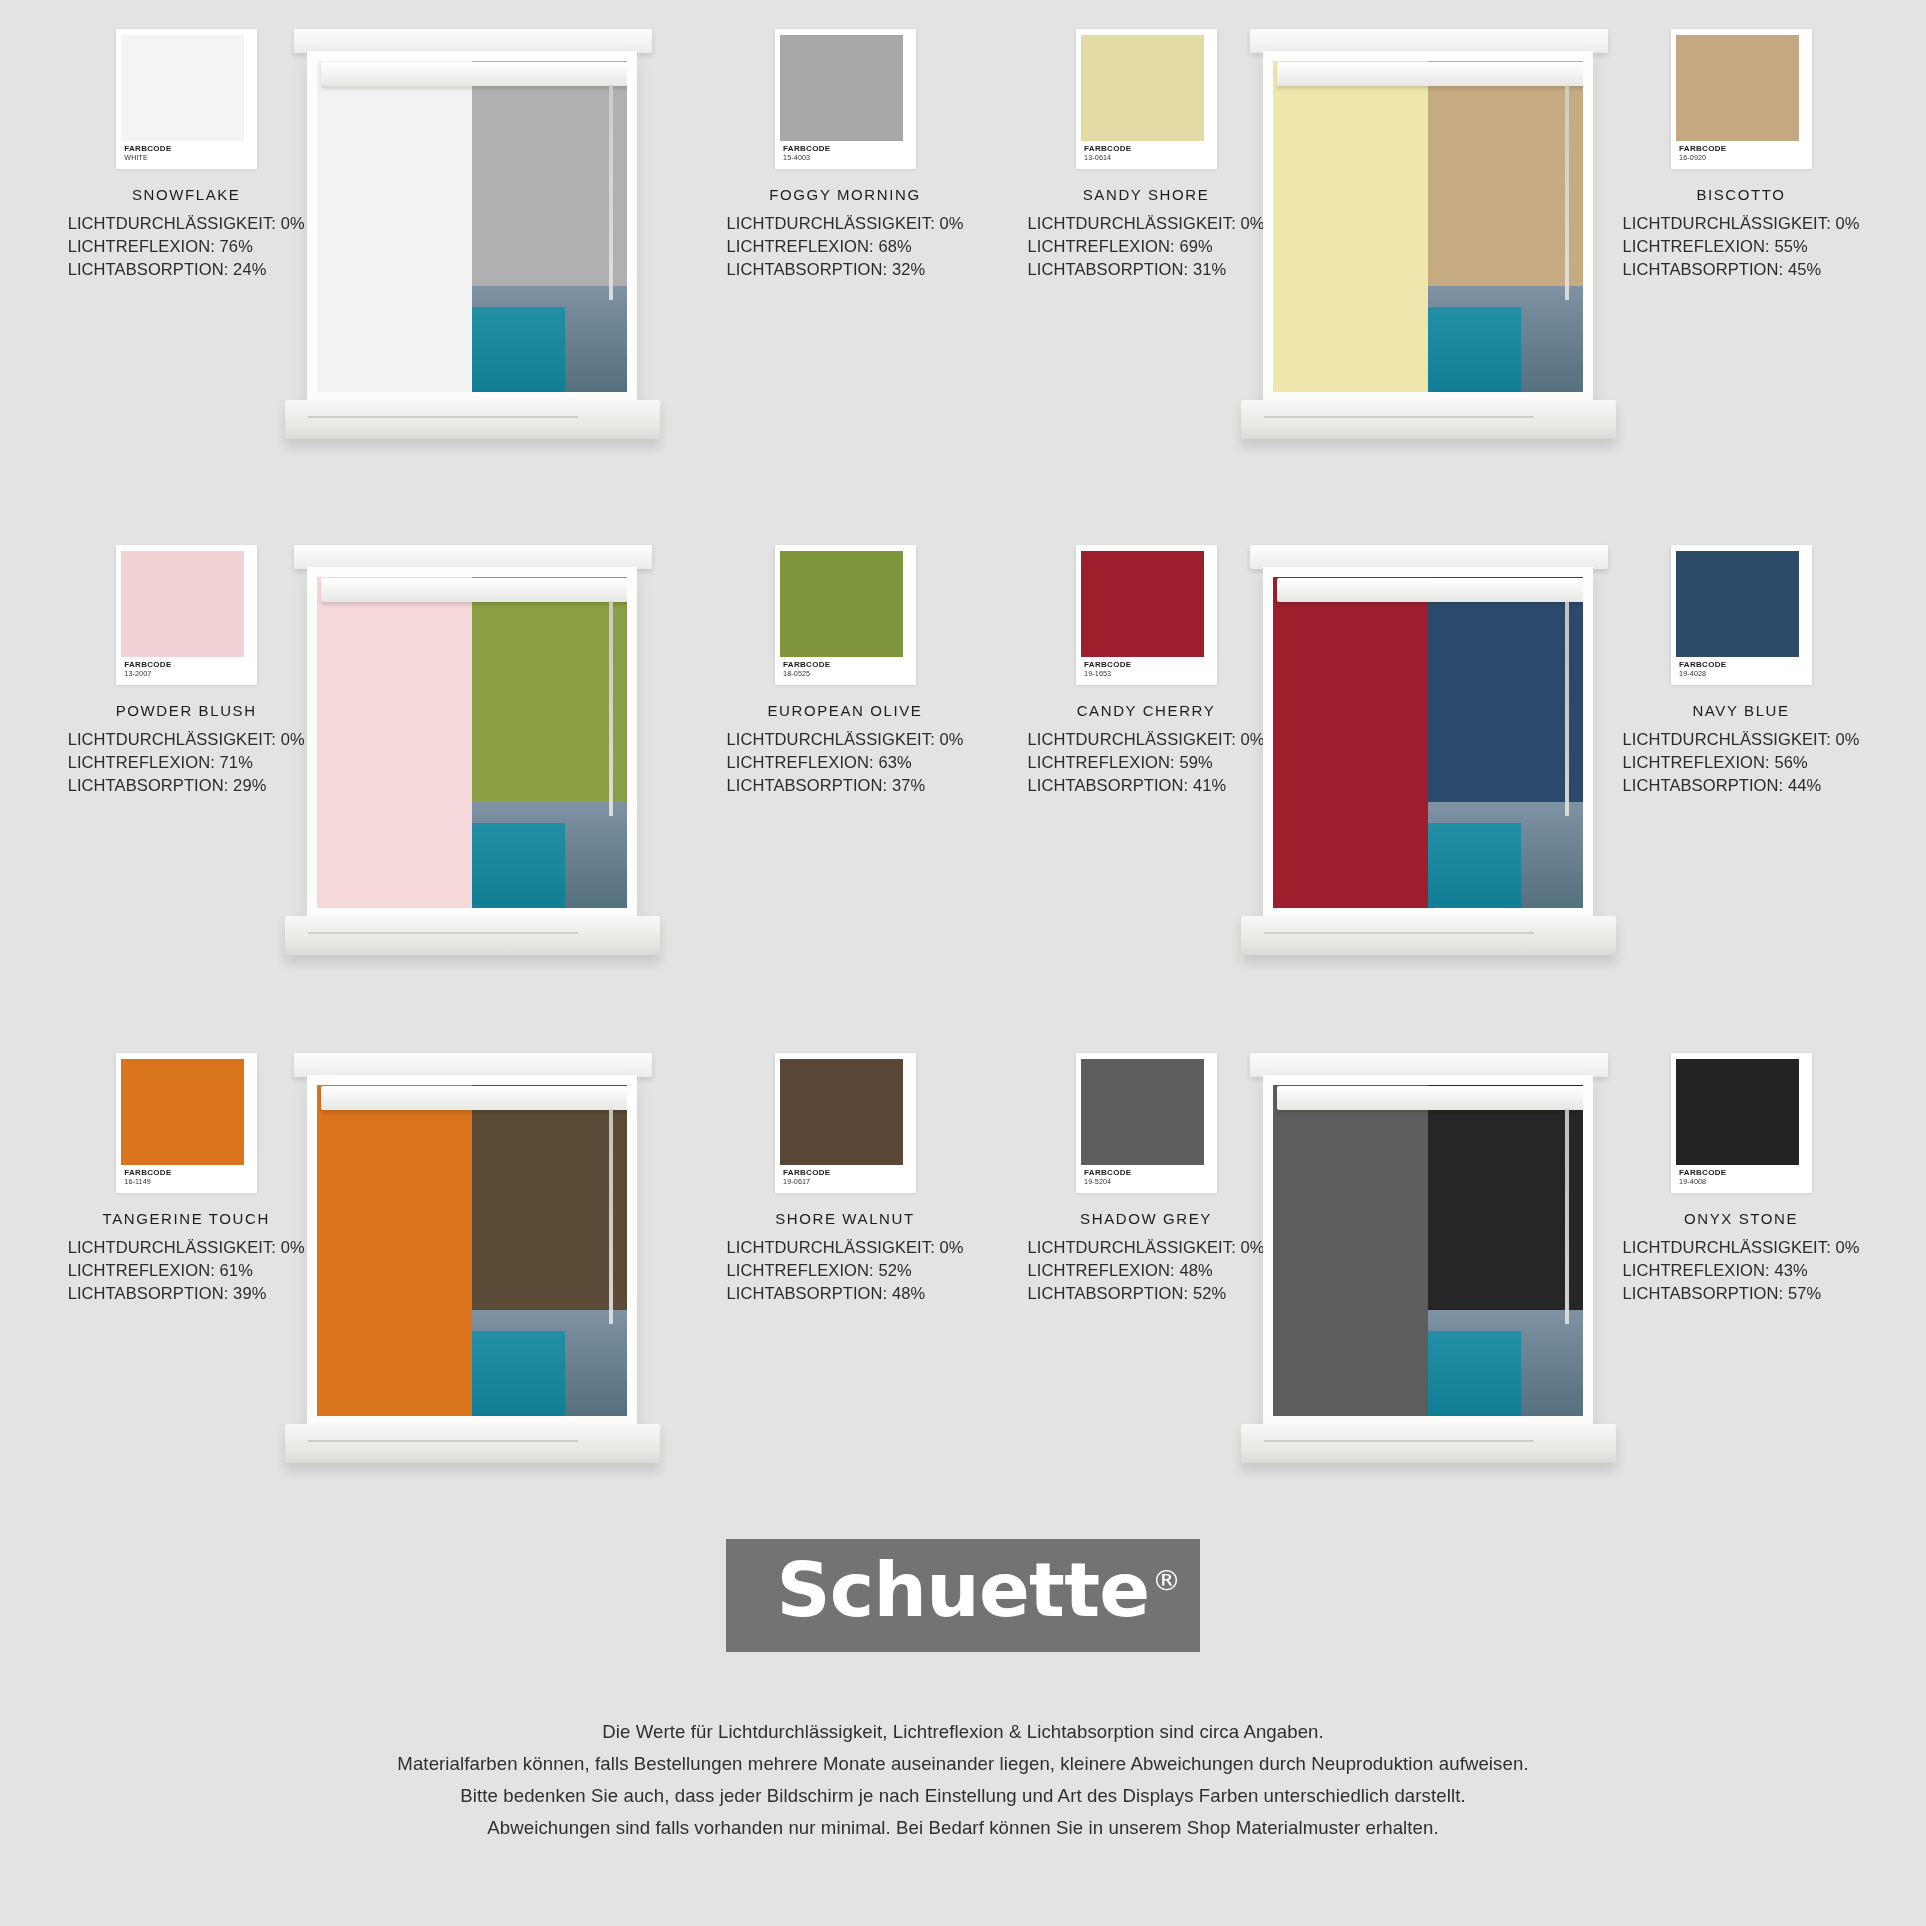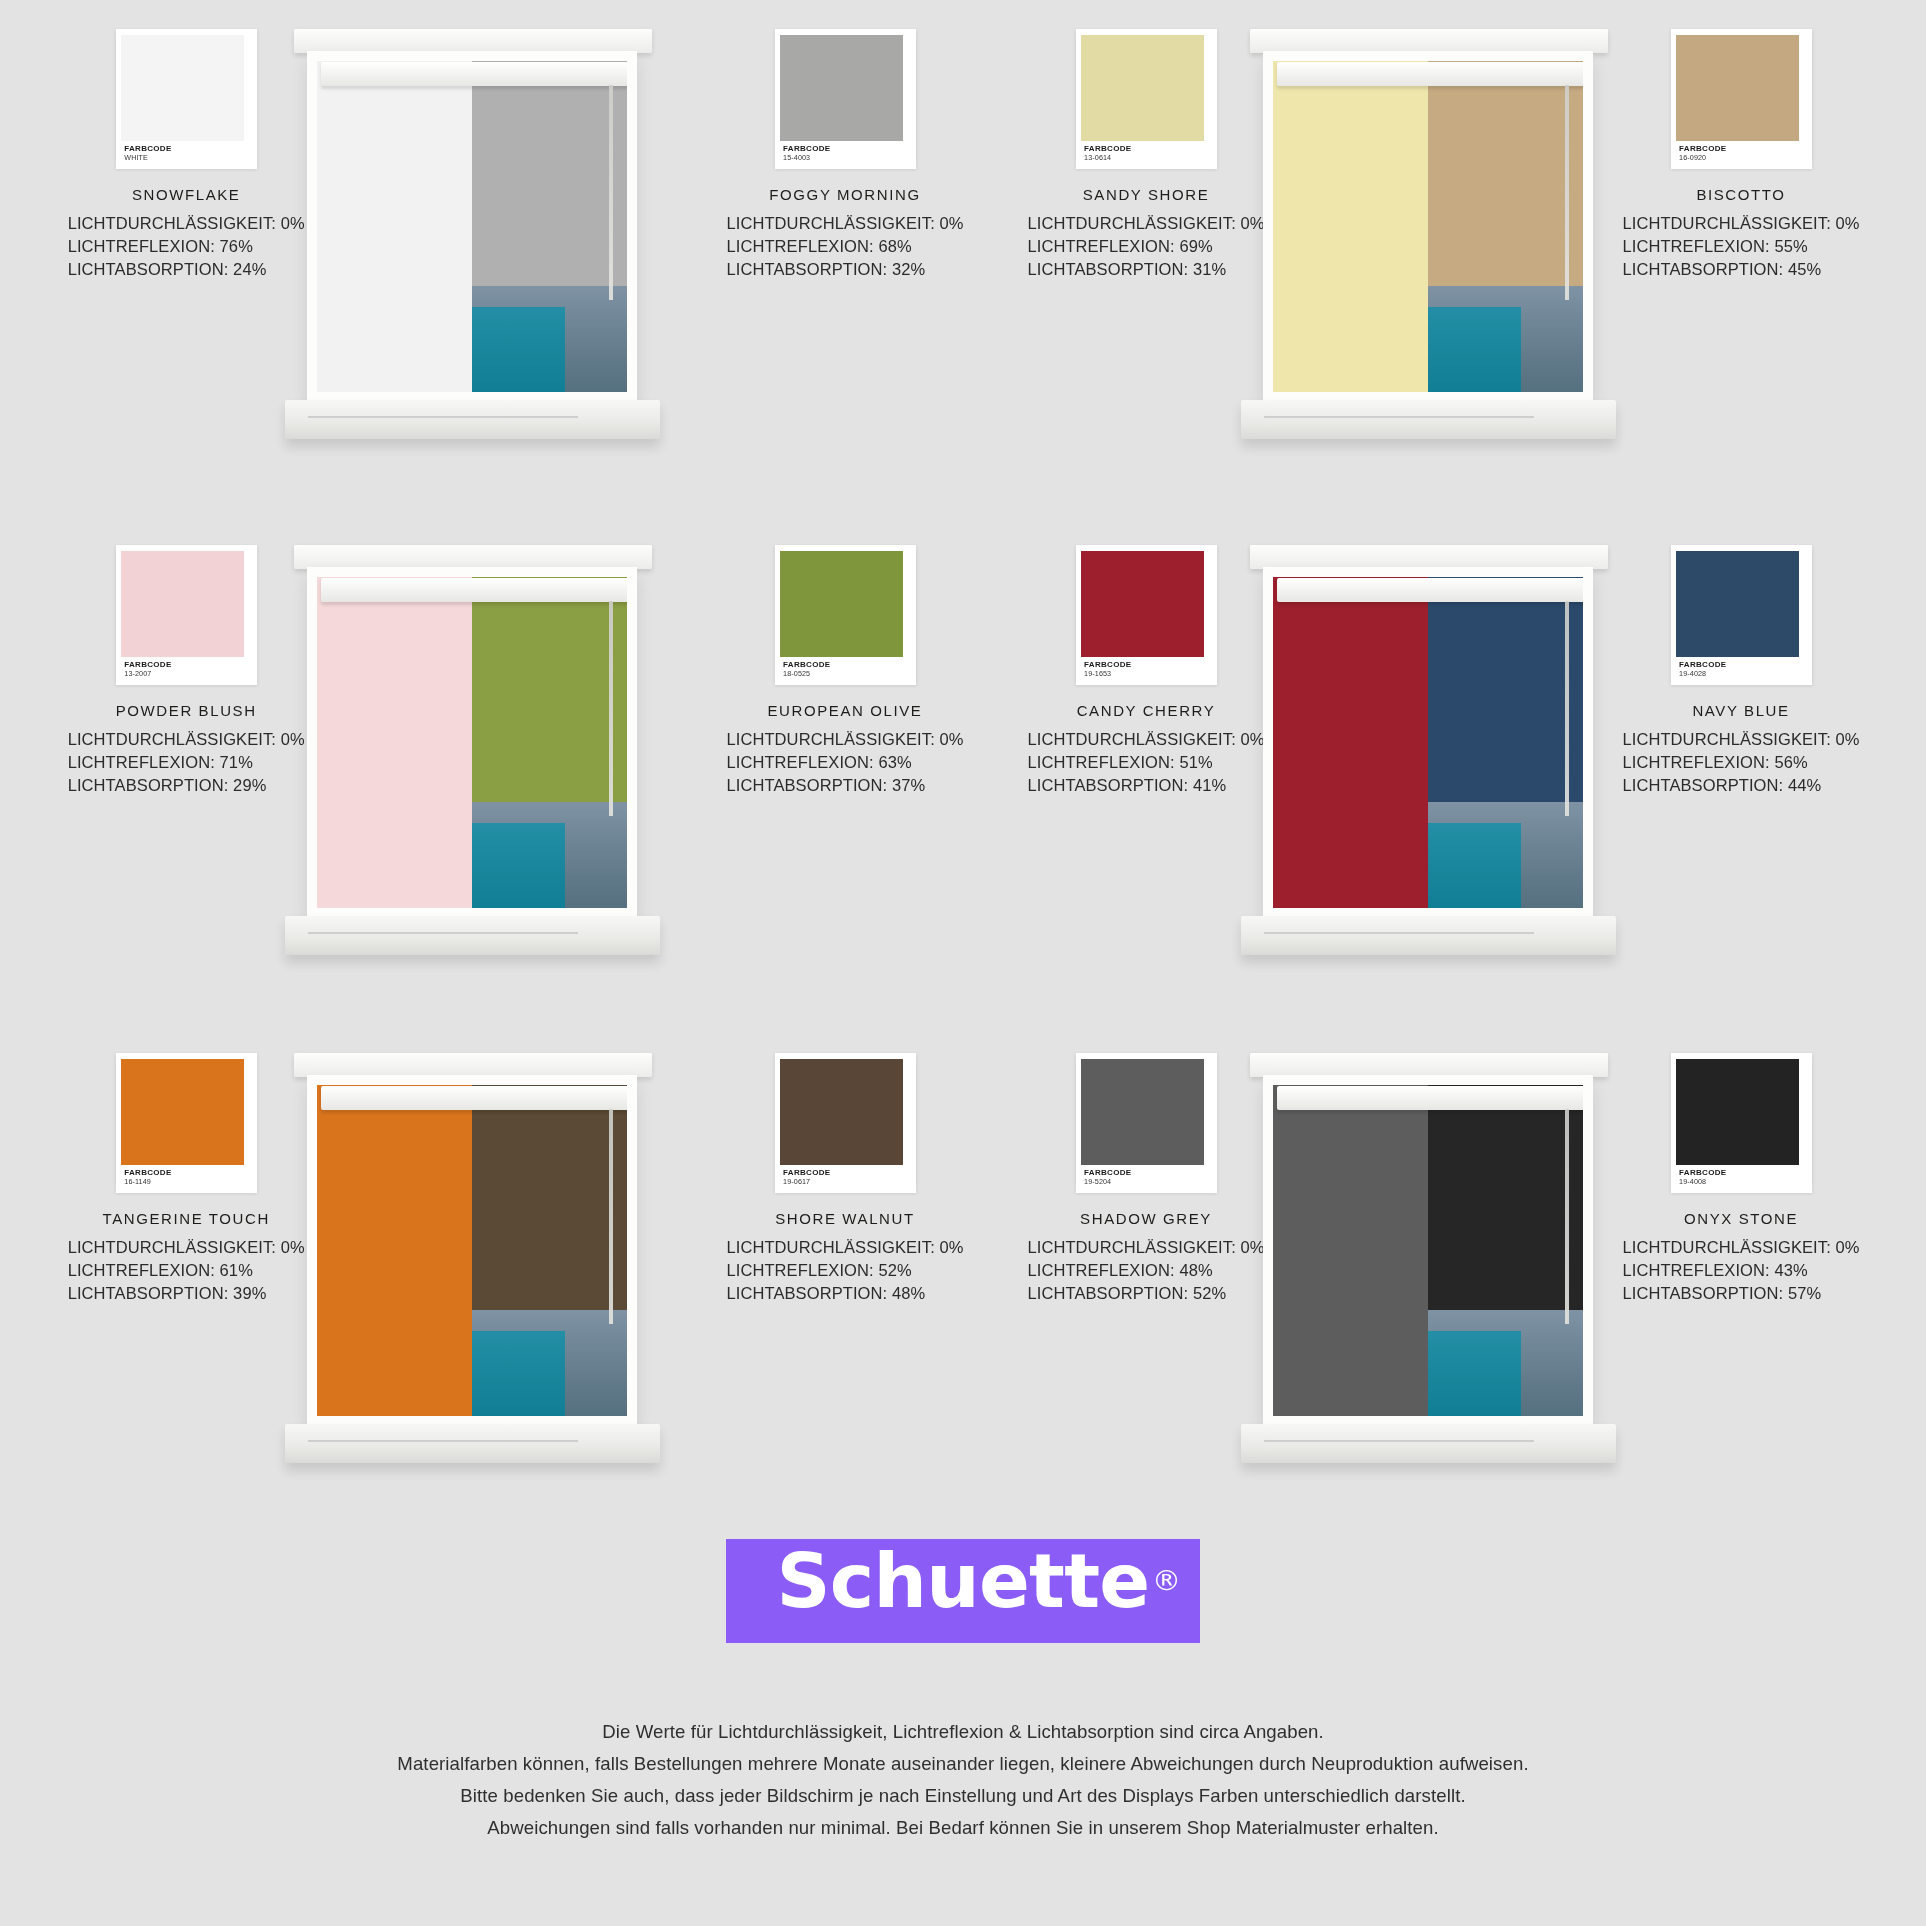--- a/index.html
+++ b/index.html
@@ -220,22 +220,22 @@
   
   .logo-wrap {
     position: absolute;
     left: 0;
     right: 0;
     top: 1539px;
     text-align: center;
   }
   .logo {
     display: inline-block;
-    background: #8b5cf6;
-    padding: 5px 50px 24px 50px;
+    background: #737373;
+    padding: 14px 50px 24px 50px;
     position: relative;
   }
   .logo-text {
     font-family: "DejaVu Sans", sans-serif;
     font-weight: bold;
     font-size: 75px;
     color: #fff;
     letter-spacing: -0.7px;
     line-height: 1;
   }
@@ -413,21 +413,21 @@
       <div class="chip">
         <div class="chip-color" style="background:#9d1f2d"></div>
         <div class="chip-meta">
           <span class="lbl">FARBCODE</span>
           <span class="code">19-1653</span>
         </div>
       </div>
       <div class="chip-name">CANDY CHERRY</div>
       <div class="specs">
         <div>LICHTDURCHLÄSSIGKEIT: 0%</div>
-        <div>LICHTREFLEXION: 51%</div>
+        <div>LICHTREFLEXION: 59%</div>
         <div>LICHTABSORPTION: 41%</div>
       </div>
     </div>
 
     <div class="window w-right">
       <div class="win-top-beam"></div>
       <div class="win-frame">
         <div class="win-scene">
           <div class="win-city"></div>
         </div>

